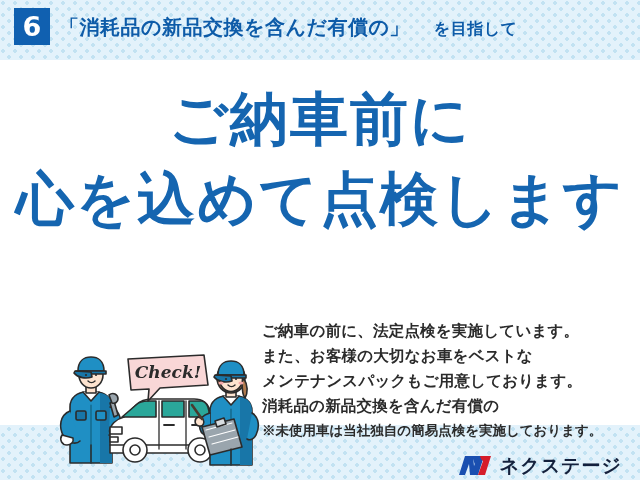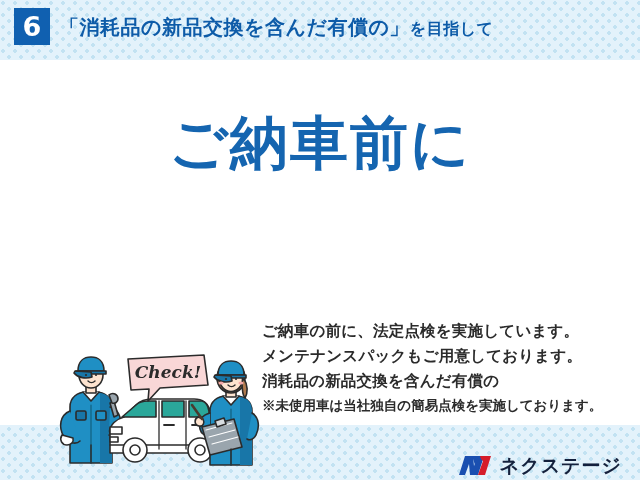--- a/index.html
+++ b/index.html
@@ -30,33 +30,33 @@
     color:#ffffff;font-size:27px;font-weight:bold;line-height:1;
     font-family:"DejaVu Sans",sans-serif;
     letter-spacing:0;
   }
   #header-title{
     position:absolute;left:59px;top:14px;
     color:#0d5ba8;white-space:nowrap;
     font-family:"DejaVu Sans",sans-serif;
   }
   #header-title .t-main{font-size:20px;font-weight:bold;letter-spacing:.5px;}
-  #header-title .t-tail{font-size:16px;font-weight:bold;letter-spacing:.5px;}
+  #header-title .t-tail{font-size:16px;font-weight:bold;letter-spacing:.5px;margin-left:24px;}
 
   
   #card{
     position:absolute;left:0;top:60px;width:640px;height:365px;
     background:#ffffff;
   }
 
   .headline{
     position:absolute;left:0;width:640px;text-align:center;
     color:#1565b0;font-weight:bold;
     font-family:"DejaVu Sans",sans-serif;
-    letter-spacing:2px;white-space:nowrap;margin-top:24px;
+    letter-spacing:2px;white-space:nowrap;
   }
   #headline1{top:30px;font-size:58px;line-height:1;}
   #headline2{top:110px;font-size:58px;line-height:1;}
 
   
   #body-copy{
     position:absolute;left:262px;top:258px;width:370px;
     color:#2b2b2b;font-size:15.5px;line-height:25px;
     font-family:Liberation Sans, sans-serif;
     font-weight:bold;
@@ -88,23 +88,25 @@
       <span>6</span>
     </div>
     <div id="header-title">
       <span class="t-main">「消耗品の新品交換を含んだ有償の」</span><span class="t-tail">を目指して</span>
     </div>
   </div>
 
   <div id="card">
 
     <div class="headline" id="headline1">ご納車前に</div>
+    <div class="headline" id="headline2">心を込めて点検します</div>
 
     <div id="body-copy">
       <div class="line">ご納車の前に、法定点検を実施しています。</div>
+      <div class="line">また、お客様の大切なお車をベストな</div>
       <div class="line">メンテナンスパックもご用意しております。</div>
       <div class="line">消耗品の新品交換を含んだ有償の</div>
       <div class="line note">※未使用車は当社独自の簡易点検を実施しております。</div>
     </div>
 
     <div id="illustration">
       <svg viewBox="0 0 210 125" width="210" height="125" xmlns="http://www.w3.org/2000/svg">
         <g fill="none" stroke="#2b2b2b" stroke-width="1.6" stroke-linejoin="round" stroke-linecap="round">
 
           <g>

